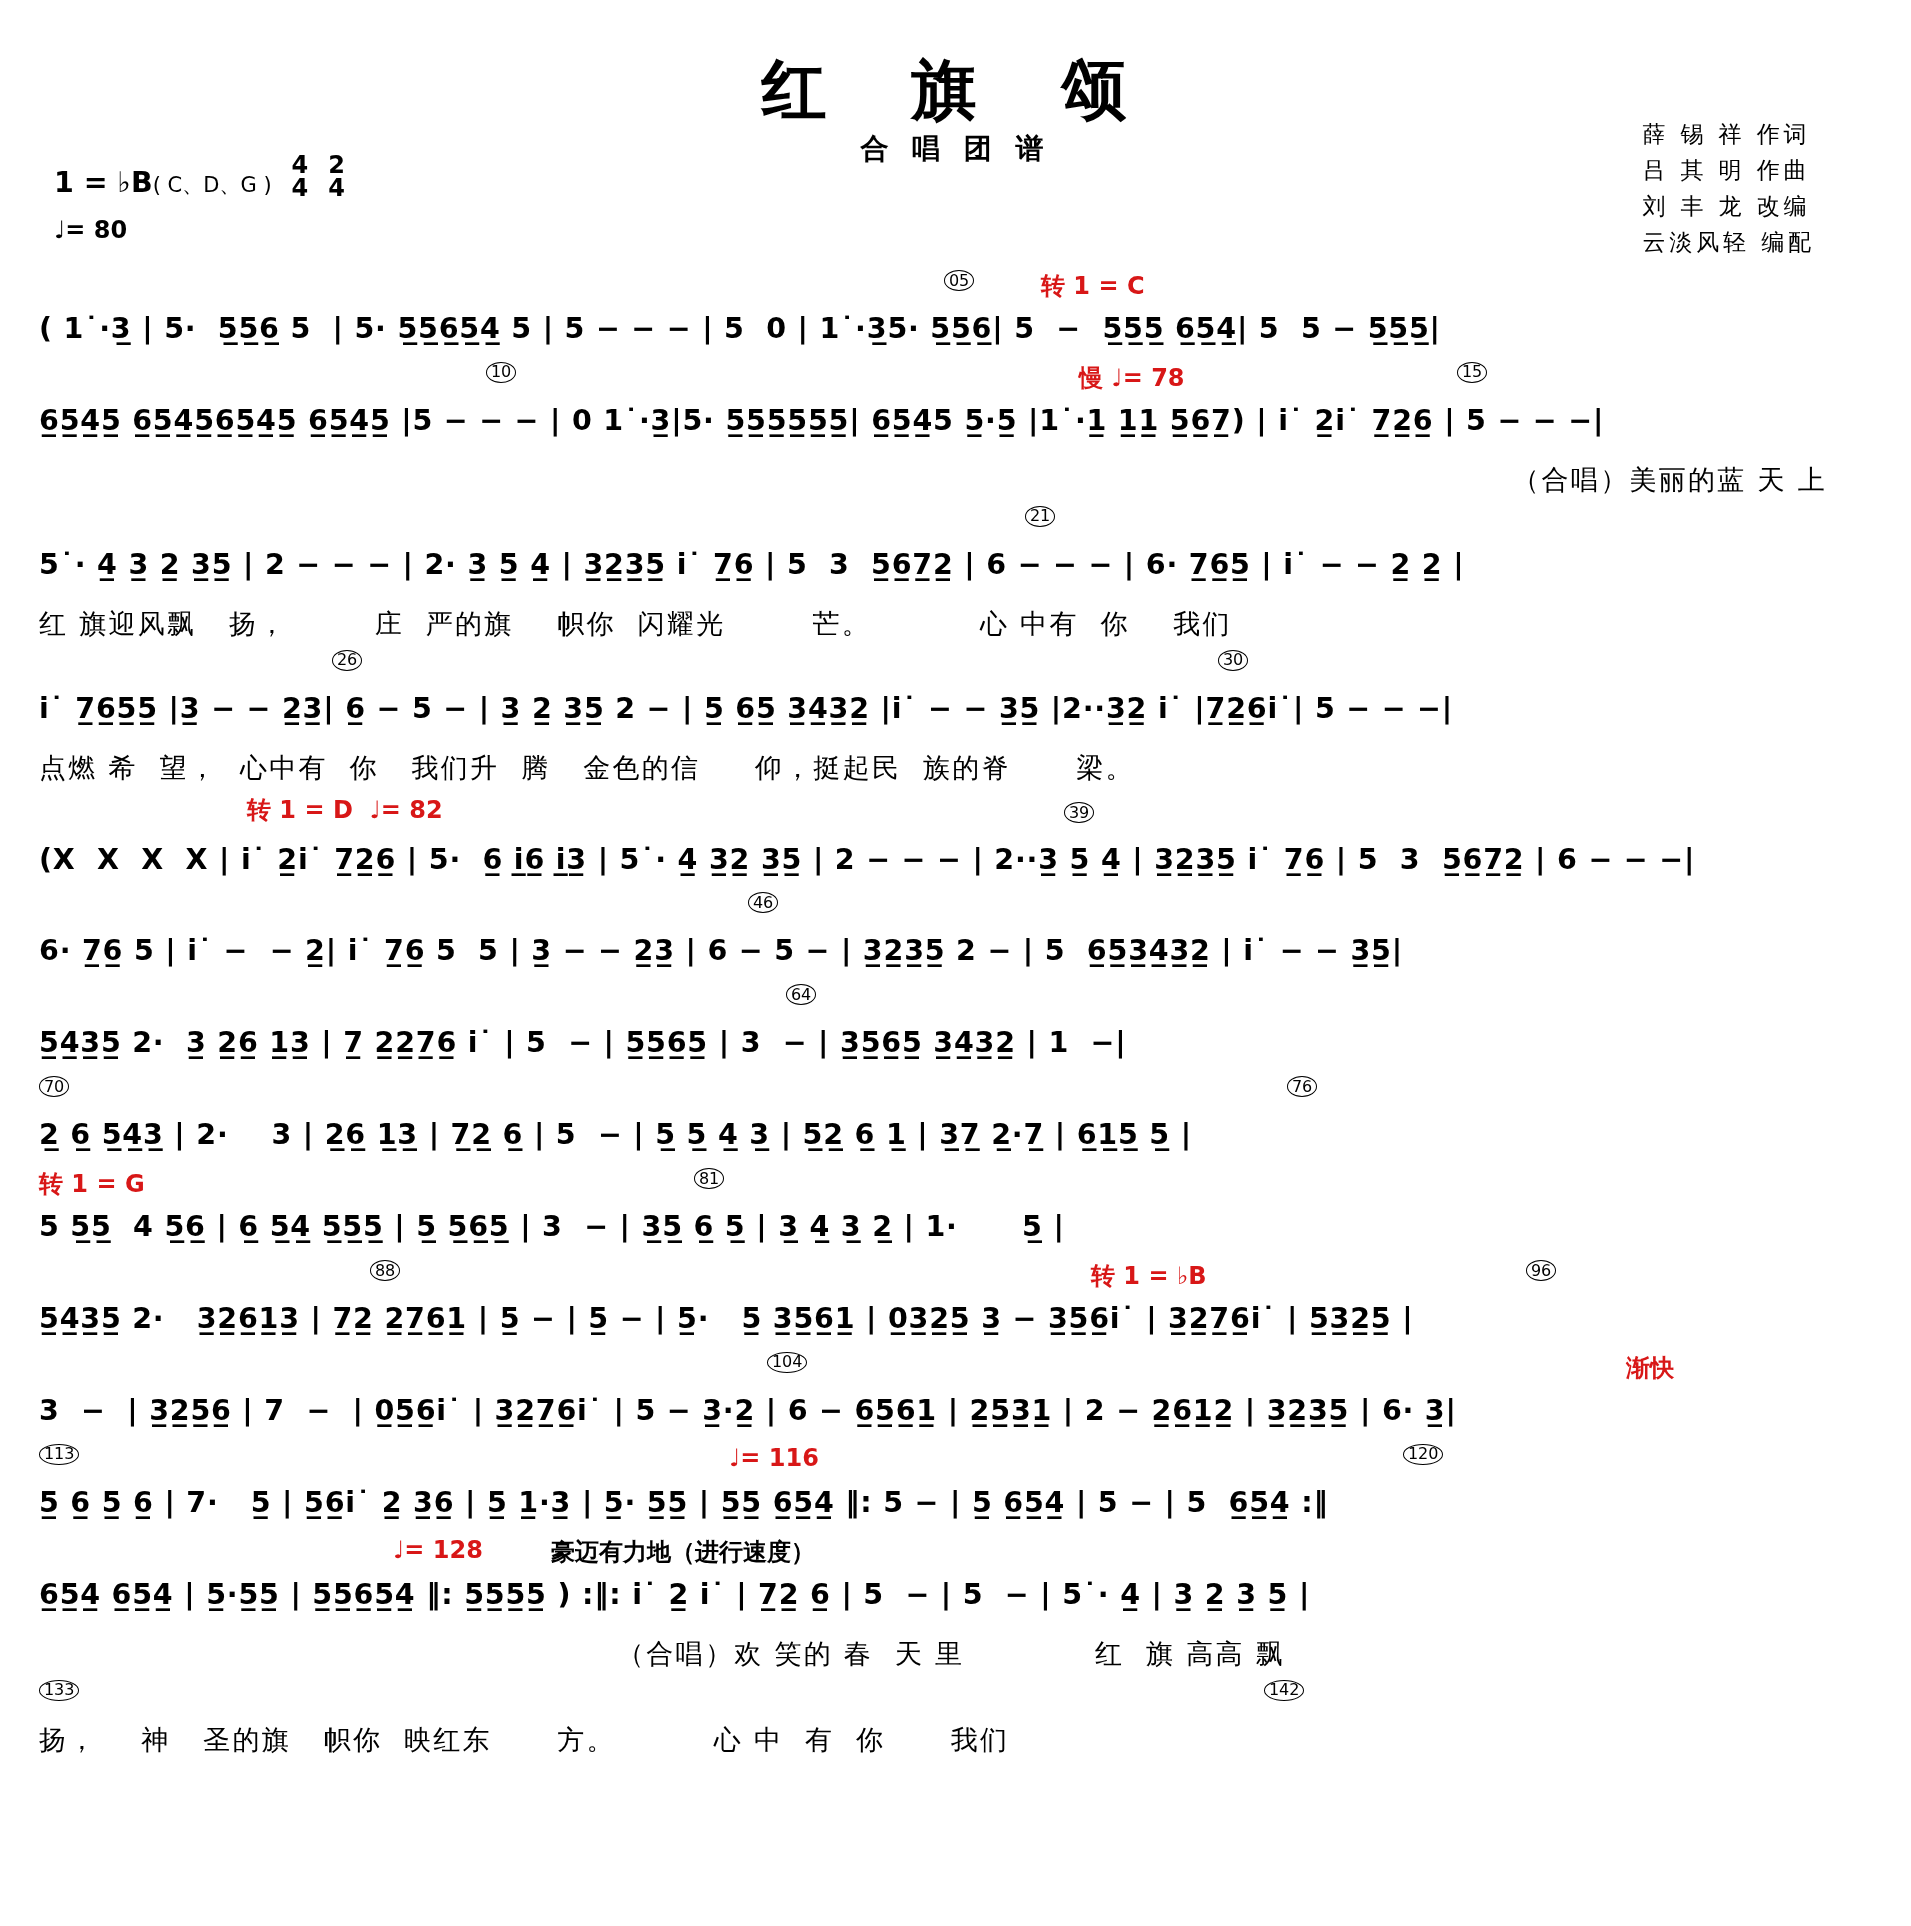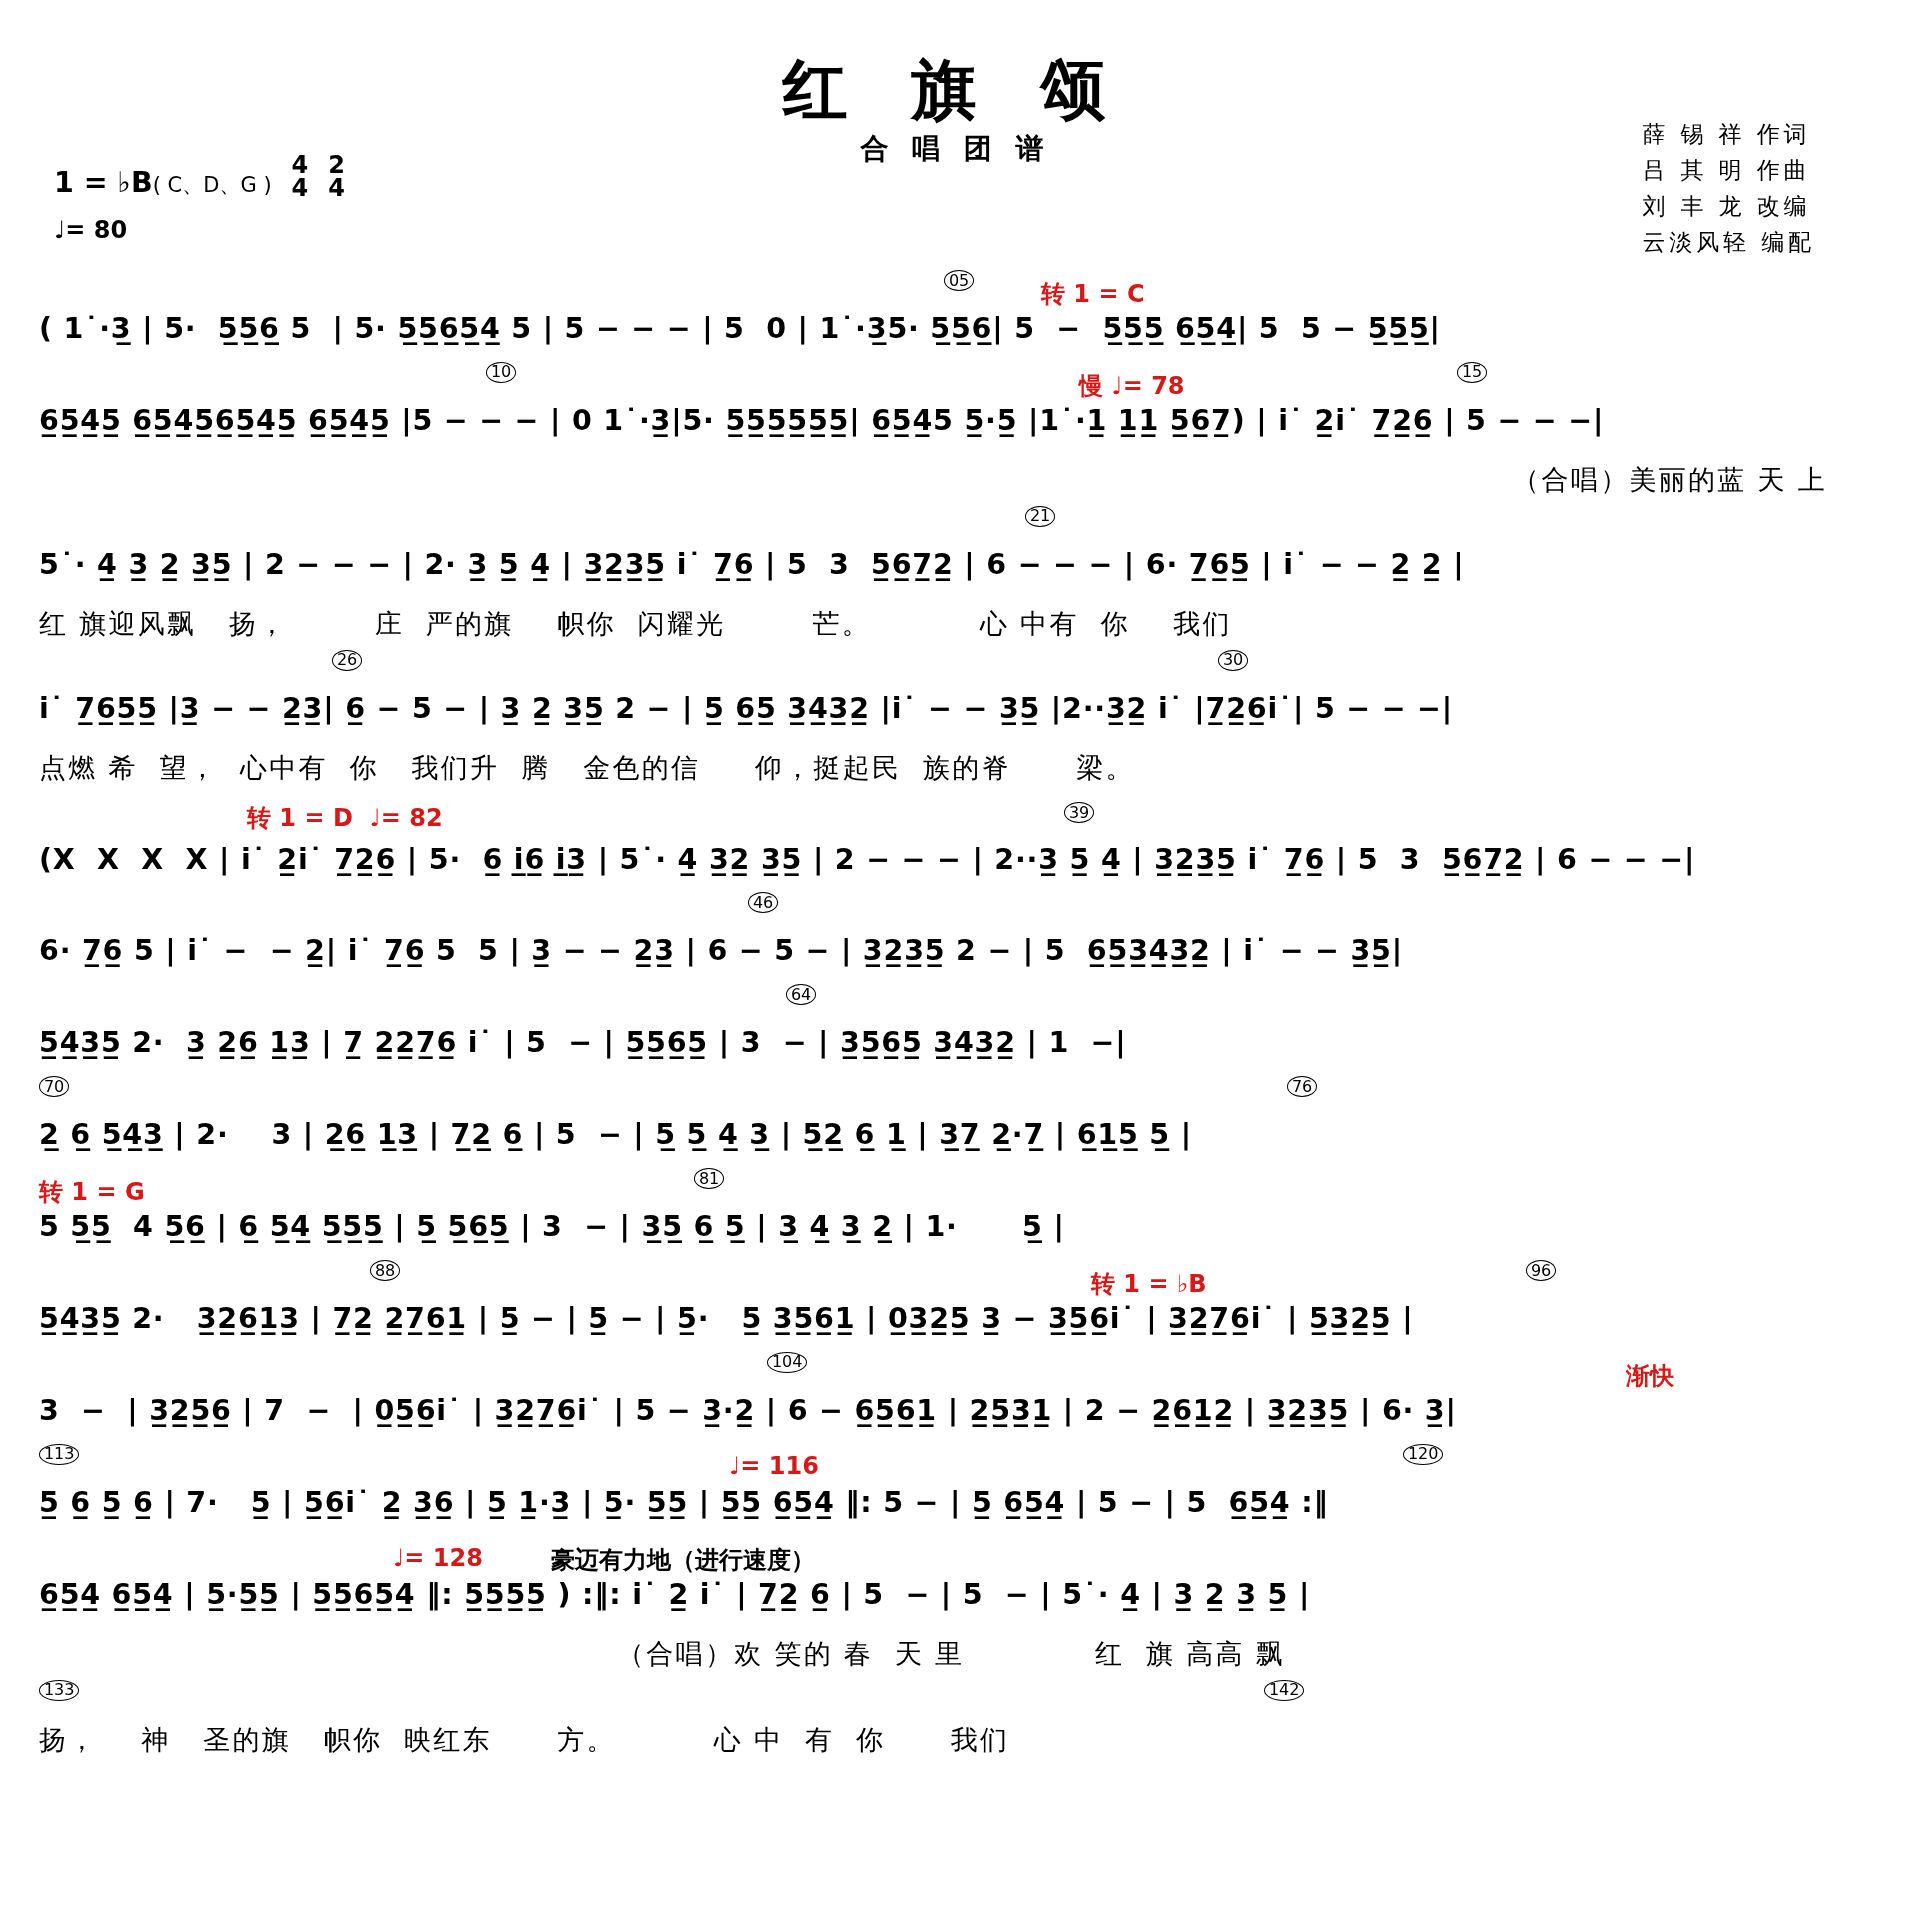--- a/index.html
+++ b/index.html
@@ -17,21 +17,21 @@
     height:2703px;
     box-sizing:border-box;
     padding:0;
   }
 
   
   .title{
     position:absolute;
     top:46px; left:0; right:0;
     text-align:center;
-    font-family:Liberation Sans, sans-serif;
+    font-family:Liberation Mono, monospace;
     font-weight:bold;
     font-size:65px;
     letter-spacing:23px;
     color:#000;
   }
   .subtitle{
     position:absolute;
     top:130px; left:0; right:0;
     text-align:center;
     font-family:"DejaVu Sans", sans-serif;
@@ -102,21 +102,20 @@
     position:relative;
     height:30px;
   }
   .mark{
     position:absolute;
     font-family:"DejaVu Sans", sans-serif;
     font-size:24px;
     font-weight:bold;
     color:#d81717;
     white-space:pre;
-    margin-top:8px;
   }
   .barnum{
     position:absolute;
     font-family:"DejaVu Sans", sans-serif;
     font-size:16px;
     font-weight:normal;
     color:#000;
     border:1.2px solid #000;
     border-radius:50%;
     padding:1.5px 3.9px;

